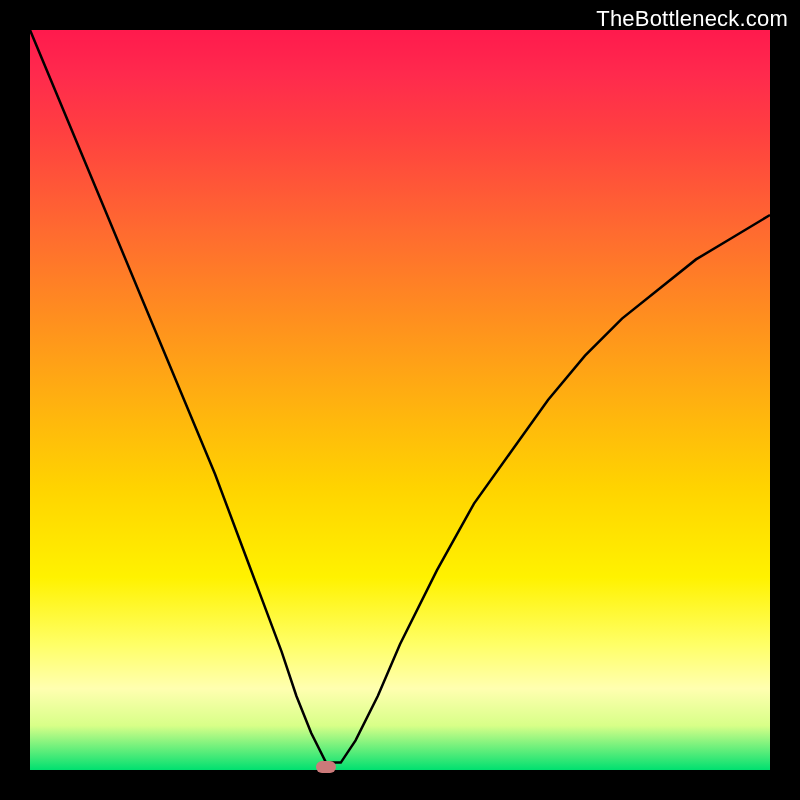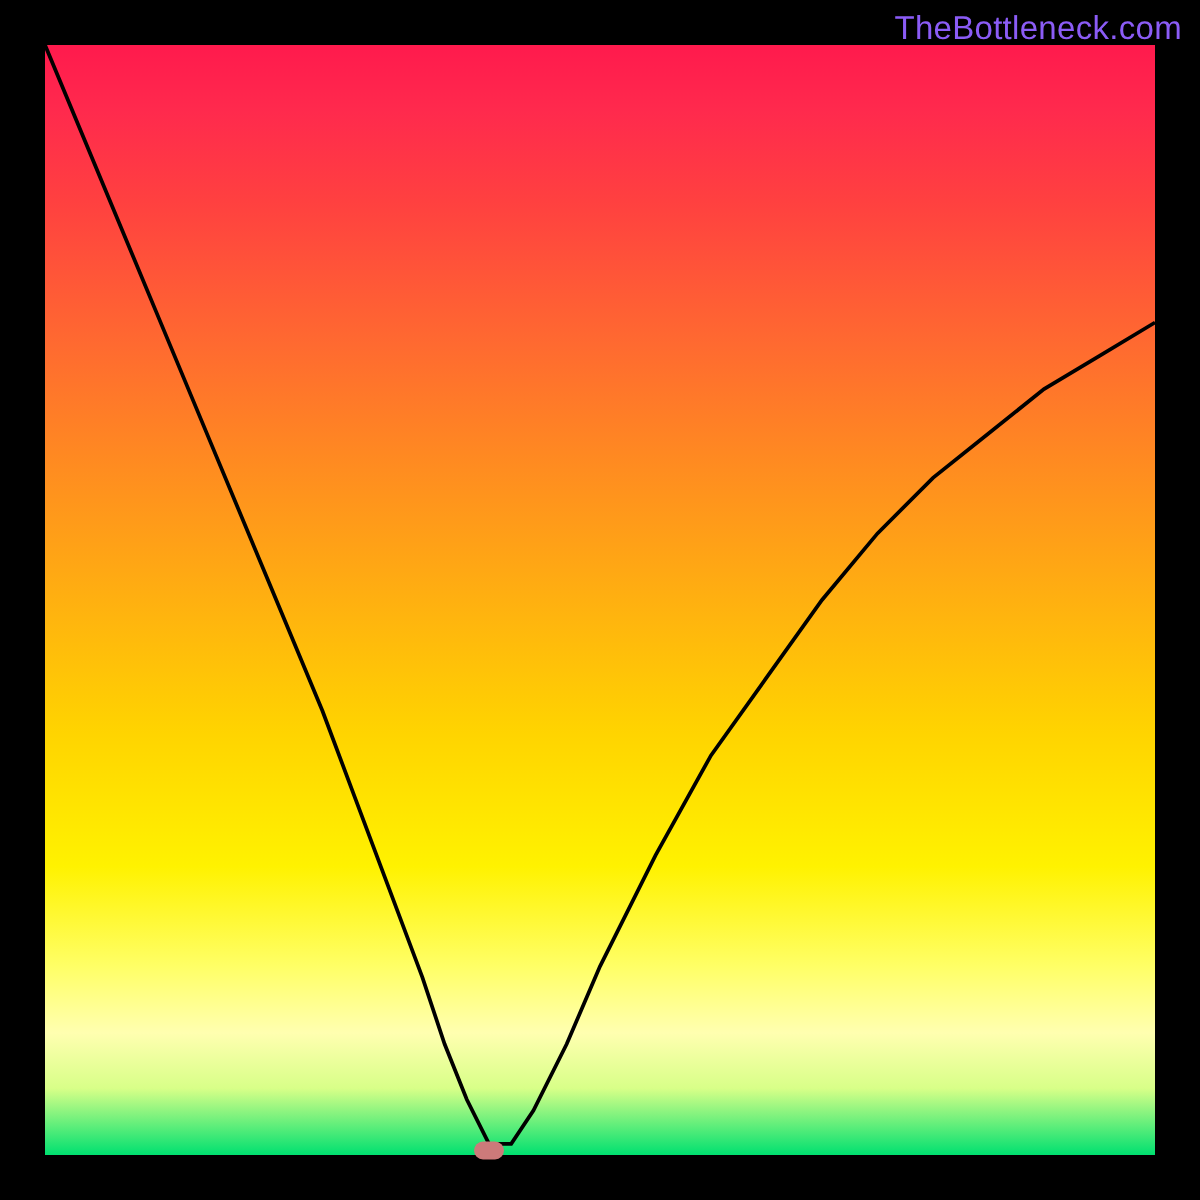--- a/index.html
+++ b/index.html
@@ -28,21 +28,21 @@
       #00e070 100%);
   }
 
   .watermark {
     position: absolute;
     right: 12px;
     top: 6px;
     font-family: Arial, Helvetica, sans-serif;
     font-size: 22px;
     font-weight: 500;
-    color: #8b5cf6;
+    color: #ffffff;
     letter-spacing: 0.2px;
   }
 
   svg.curve {
     position: absolute;
     left: 0;
     top: 0;
     width: 740px;
     height: 740px;
     overflow: visible;

